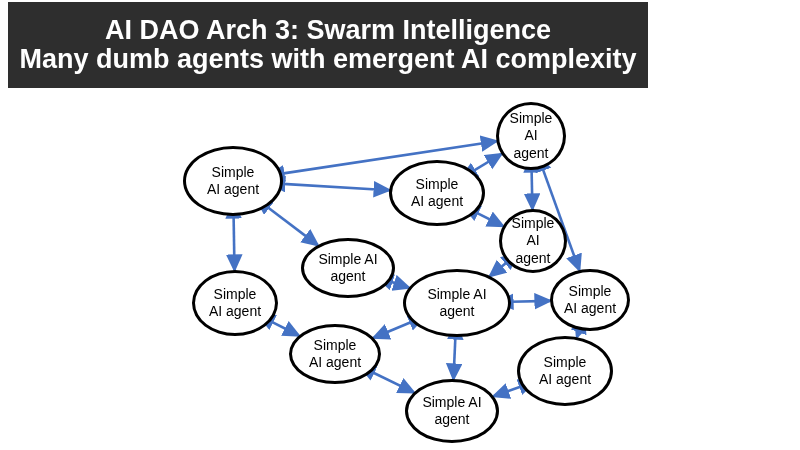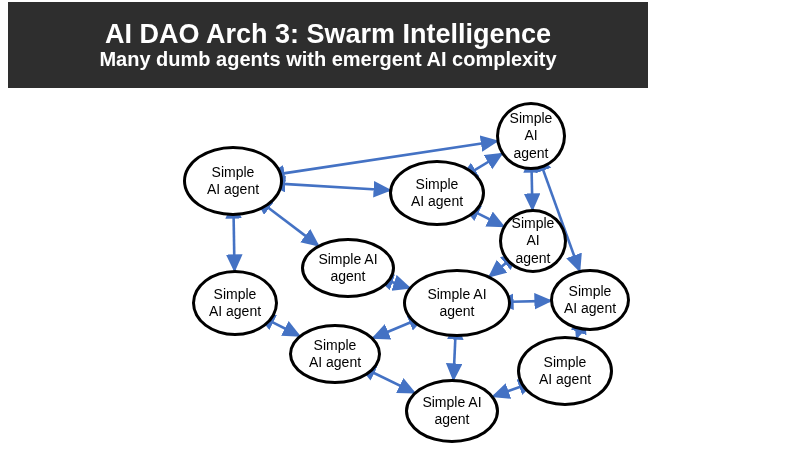--- a/index.html
+++ b/index.html
@@ -32,21 +32,21 @@
   }
   .title-line {
     color: #ffffff;
     font-weight: bold;
     letter-spacing: 0px;
     line-height: 1.08;
     white-space: nowrap;
     text-align: center;
   }
   #title-line-1 { font-size: 27px; }
-  #title-line-2 { font-size: 20px; }
+  #title-line-2 { font-size: 27px; }
 
   
   #diagram-canvas {
     position: absolute;
     left: 0;
     top: 88px;
     width: 800px;
     height: 362px;
   }
   #edge-layer {

